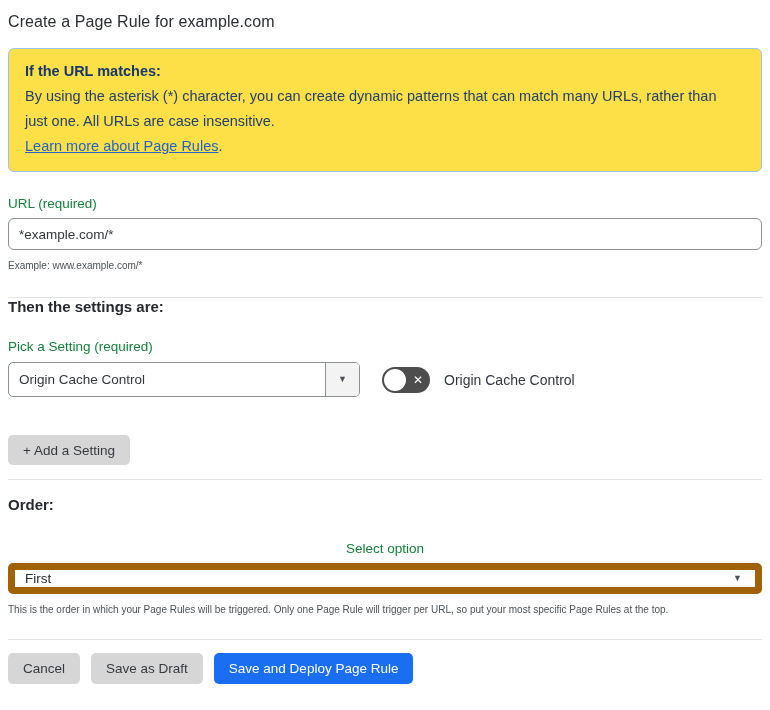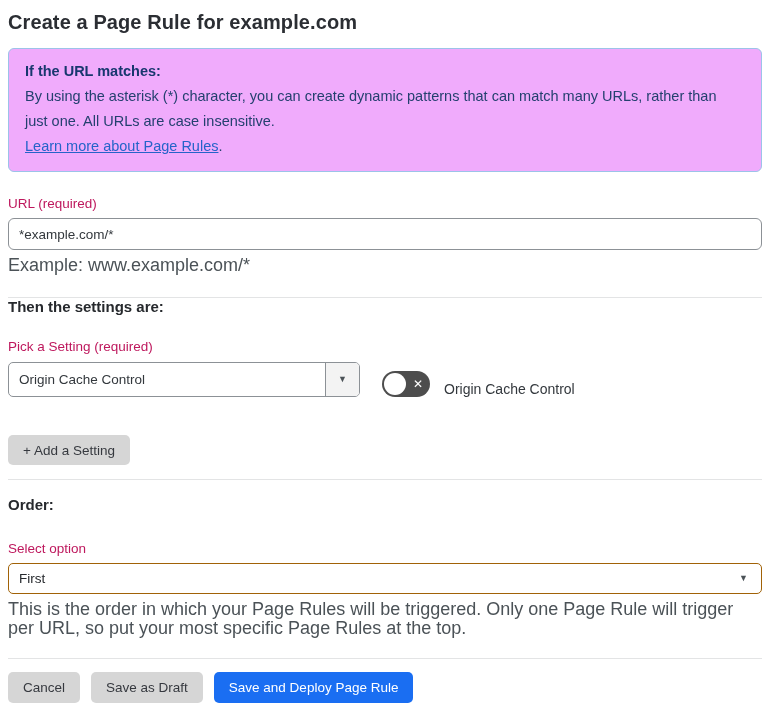--- a/index.html
+++ b/index.html
@@ -7,85 +7,85 @@
   body {
     width: 770px;
     height: 710px;
     font-family: "Liberation Sans", "DejaVu Sans", sans-serif;
     color: #33383d;
     overflow: hidden;
   }
   .page { padding: 8px 8px 0 8px; }
 
   h1.page-title {
-    font-size: 20px;
+    font-size: 16px;
     line-height: 28px;
-    font-weight: 700;
+    font-weight: 400;
     color: #2b2e33;
     letter-spacing: 0.1px;
   }
 
   .info-box {
     margin-top: 12px;
-    background: #f0abfc;
+    background: #fde047;
     border: 1px solid #9cc3e8;
     border-radius: 6px;
     padding: 10px 16px 12px 16px;
     font-size: 14.5px;
     line-height: 25px;
     color: #24406f;
   }
   .info-heading { font-weight: 700; color: #17376e; }
   .info-body { max-width: 710px; }
   .info-link { color: #2563c9; text-decoration: underline; cursor: pointer; }
   .info-link-suffix { color: #24406f; }
 
   .field-label {
     margin-top: 24px;
     font-size: 13.5px;
-    color: #be185d;
+    color: #15803d;
   }
 
   .text-input {
     margin-top: 7px;
     width: 100%;
     height: 32px;
     border: 1px solid #8c9196;
     border-radius: 6px;
     padding: 8px 10px;
     font-family: "Liberation Sans", "DejaVu Sans", sans-serif;
     font-size: 13.5px;
     color: #33383d;
     background: #fff;
     outline: none;
   }
 
   .hint {
     margin-top: 6px;
-    font-size: 18px;
+    font-size: 10px;
     line-height: 19px;
     color: #4b5257;
   }
 
   hr.divider {
     border: none;
     border-top: 1px solid #e3e4e5;
     margin-top: 22px;
   }
 
   h2.section-heading {
     font-size: 15px;
     font-weight: 700;
     color: #26292d;
   }
 
   .setting-row {
     margin-top: 8px;
     display: flex;
-    align-items: flex-end;
+    align-items: center;
   }
 
   .dropdown {
     width: 352px;
     height: 35px;
     border: 1px solid #8c9196;
     border-radius: 5px;
     background: #ffffff;
     display: flex;
     align-items: stretch;
@@ -157,21 +157,21 @@
   }
   .btn.gray { background: #d6d6d6; color: #36393f; }
   .btn.blue { background: #1a6ef2; color: #ffffff; }
 
   .add-setting-btn { margin-top: 38px; display: inline-block; height: 30px; }
 
   .select {
     margin-top: 7px;
     width: 100%;
     height: 31px;
-    border: 1px solid #a16207;
+    border: 7px solid #a16207;
     border-radius: 5px;
     background: #ffffff;
     display: flex;
     align-items: center;
     justify-content: space-between;
     padding: 0 13px 0 10px;
     font-size: 13.5px;
     color: #26292d;
     cursor: pointer;
   }
@@ -220,21 +220,21 @@
     </div>
     <span class="toggle-label">Origin Cache Control</span>
   </div>
 
   <button class="btn gray add-setting-btn">+ Add a Setting</button>
 
   <hr class="divider" style="margin-top:14px;">
 
   <h2 class="section-heading" style="margin-top:16px;">Order:</h2>
 
-  <div class="field-label" style="margin-top:28px;">Select option</div>
+  <div class="field-label" style="margin-top:28px;text-align:center;">Select option</div>
 
   <div class="select">
     <span>First</span>
     <span class="caret">▼</span>
   </div>
 
   <div class="hint order-hint">This is the order in which your Page Rules will be triggered. Only one Page Rule will trigger per URL, so put your most specific Page Rules at the top.</div>
 
   <hr class="divider" style="margin-top:20px;">
 

